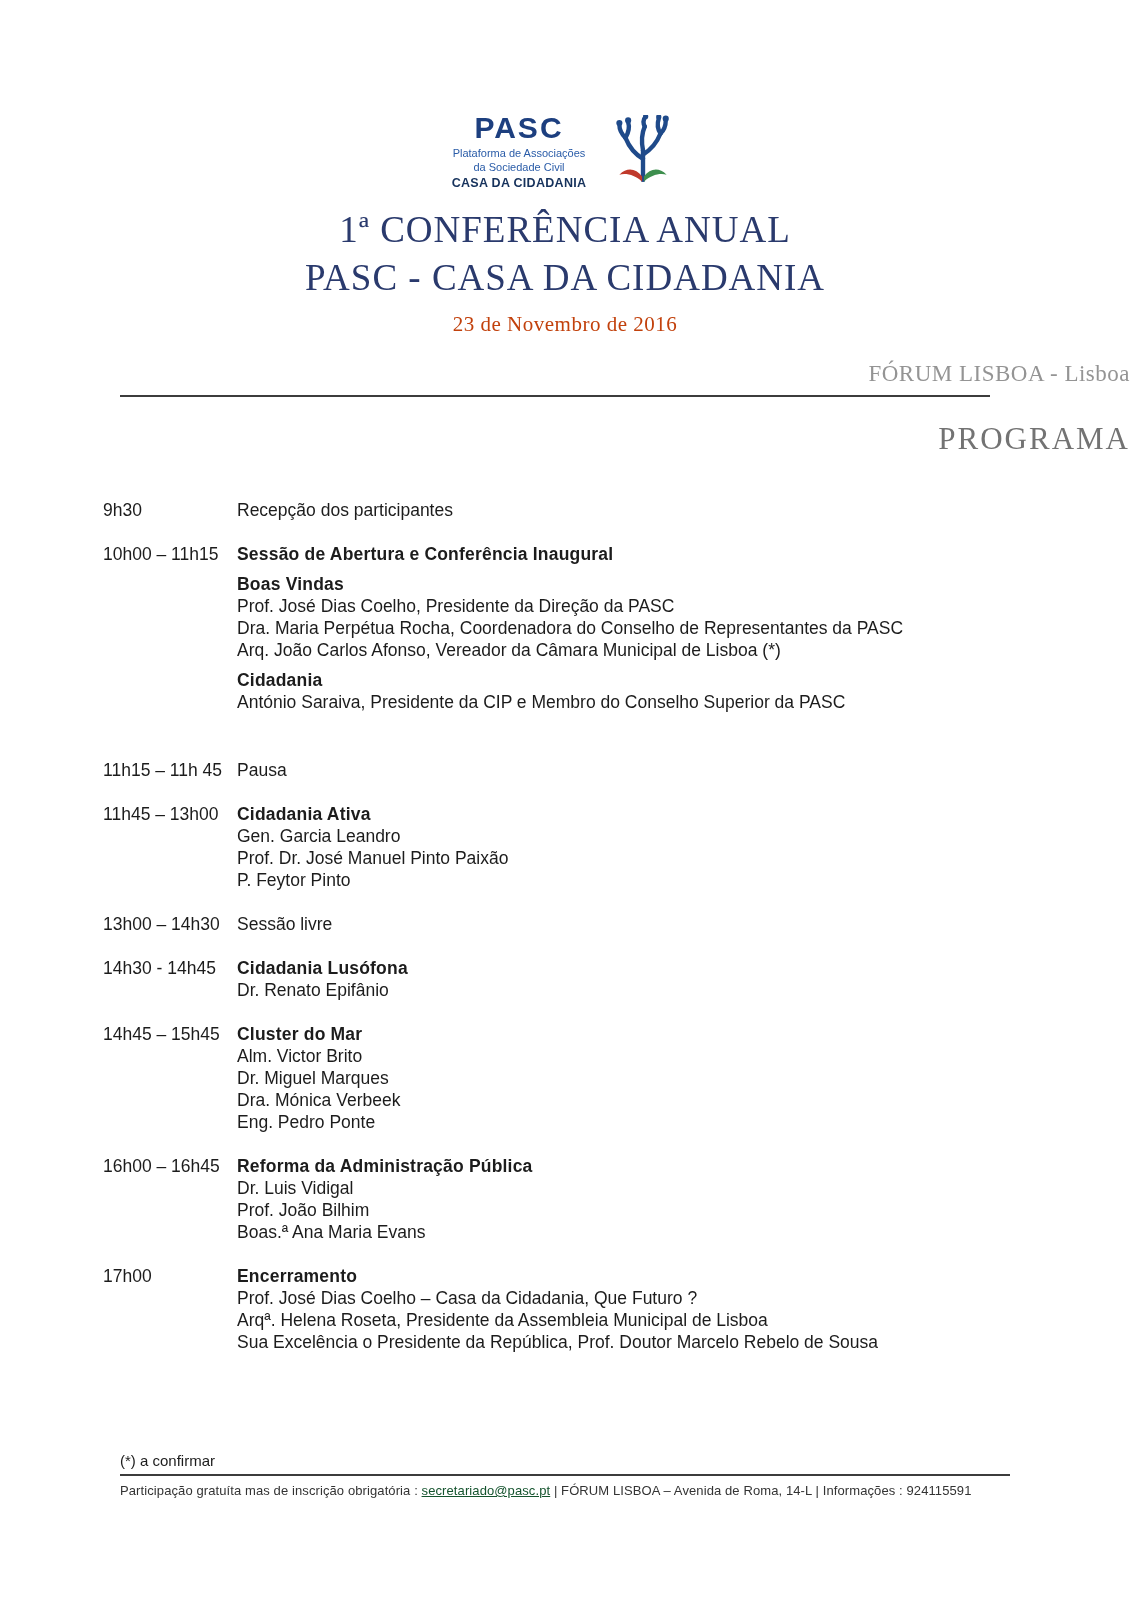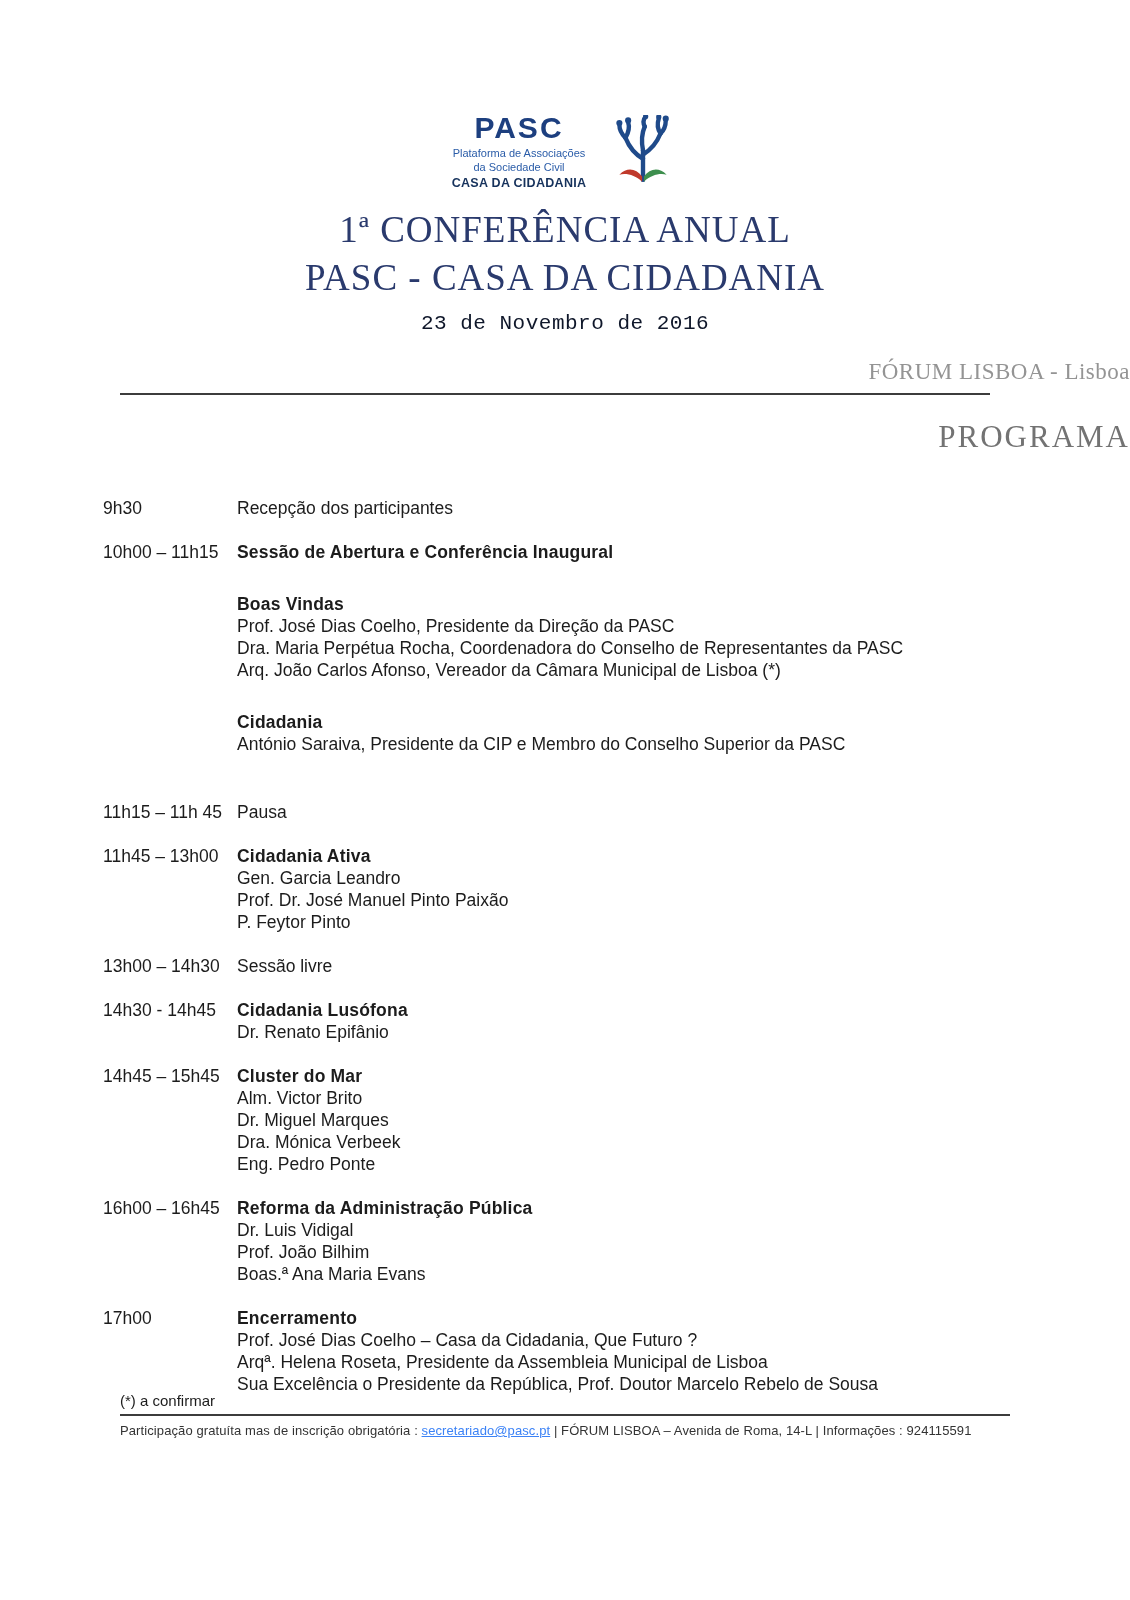--- a/index.html
+++ b/index.html
@@ -15,39 +15,39 @@
   .logo-acronym { font-size: 30px; font-weight: bold; color: #1d3f7f; letter-spacing: 2px; line-height: 1.05; }
   .logo-tagline { font-size: 11px; color: #2a5ca8; line-height: 1.3; margin-top: 2px; }
   .logo-org { font-size: 12.5px; font-weight: bold; color: #16325c; margin-top: 2px; letter-spacing: 0.3px; }
   .logo-icon { width: 70px; height: 72px; margin-left: 2px; }
   
   .title {
     font-family: "Liberation Serif", serif; font-weight: normal;
     font-size: 37px; color: #2a3a6d; text-align: center;
     line-height: 1.3; letter-spacing: 1px; margin: 16px 0 0 0;
   }
-  .date { font-family: Liberation Mono, monospace; font-size: 21px; color: #0f172a; text-align: center; margin-top: 10px; letter-spacing: 0.5px; }
+  .date { font-family: Liberation Serif, serif; font-size: 21px; color: #c2410c; text-align: center; margin-top: 10px; letter-spacing: 0.5px; }
   .venue { font-family: "Liberation Serif", serif; font-size: 23px; color: #949494; text-align: right; margin-top: 24px; letter-spacing: 0.5px; }
   .rule { border: none; border-top: 2px solid #3c3c3c; margin: 8px 140px 0 120px; }
   .program { font-family: "Liberation Serif", serif; font-size: 31px; color: #737373; text-align: right; margin-top: 24px; letter-spacing: 2px; }
   
   .schedule { margin: 42px 50px 0 103px; font-size: 17.5px; line-height: 22px; color: #1c1c1c; }
   .row { display: flex; margin-bottom: 22px; }
   .row:nth-child(2) { margin-bottom: 46px; }
   .time { width: 134px; flex-shrink: 0; white-space: nowrap; }
   .content { flex: 1; }
   .entry-title.bold { font-weight: bold; letter-spacing: 0.2px; }
-  .section.with-heading { margin-top: 30px; }
+  .section.with-heading { margin-top: 8px; }
   .section-heading { font-weight: bold; letter-spacing: 0.2px; }
   
-  .footer { position: absolute; left: 120px; right: 120px; top: 1392px; }
+  .footer { position: absolute; left: 120px; right: 120px; top: 1452px; }
   .footer-note { font-size: 15px; color: #1c1c1c; margin-bottom: 5px; }
   .footer-rule { border: none; border-top: 2px solid #3c3c3c; margin: 0; }
   .footer-info { font-size: 13px; color: #333333; margin-top: 7px; letter-spacing: 0.1px; }
-  .footer-info a { color: #3b82f6; text-decoration: underline; }
+  .footer-info a { color: #14532d; text-decoration: underline; }
 </style>
 </head>
 <body>
 
 <div class="page">
 
   <div class="logo">
     <div class="logo-text">
       <div class="logo-acronym">PASC</div>
       <div class="logo-tagline">

